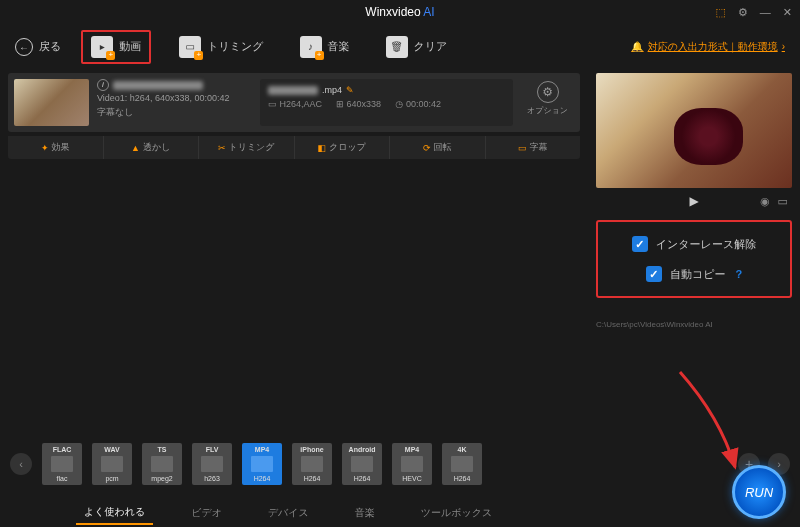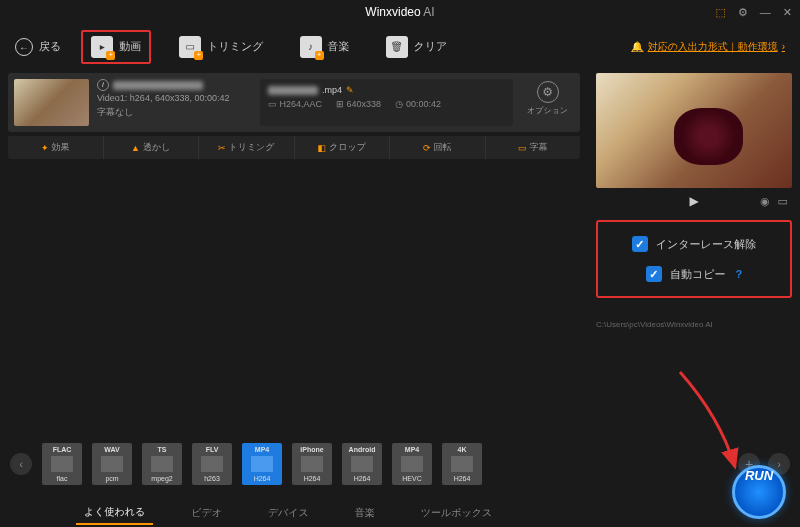--- a/index.html
+++ b/index.html
@@ -1,19 +1,19 @@
 <!DOCTYPE html>
 <html><head>
 <meta charset="utf-8">
 <style>
 *{margin:0;padding:0;box-sizing:border-box;font-family:"Hiragino Sans","Meiryo",sans-serif}
 body{background:#1a1a1a;width:800px;height:527px;overflow:hidden;color:#aaa;font-size:11px;position:relative}
 .titlebar{height:24px;background:#1a1a1a;display:flex;align-items:center;justify-content:center;position:relative}
 .title{color:#fff;font-size:12px}
-.title .ai{color:#a3a3a3}
+.title .ai{color:#3b82f6}
 .win-controls{position:absolute;right:8px;display:flex;gap:12px;align-items:center}
 .win-controls span{color:#999;cursor:pointer}
 .toolbar{height:45px;display:flex;align-items:center;padding:0 15px;gap:20px;position:relative}
 .back{display:flex;align-items:center;gap:6px;color:#ccc}
 .back-icon{width:18px;height:18px;border:1.5px solid #ccc;border-radius:50%;display:flex;align-items:center;justify-content:center;font-size:10px}
 .tb-item{display:flex;align-items:center;gap:6px;color:#ccc;padding:4px 8px}
 .tb-item.active{border:2px solid #e03030;border-radius:2px}
 .tb-icon{width:22px;height:22px;background:#ddd;border-radius:3px;display:flex;align-items:center;justify-content:center;color:#333;font-size:10px;position:relative}
 .tb-icon .plus{position:absolute;bottom:-2px;right:-2px;width:9px;height:9px;background:#ff9500;border-radius:2px;font-size:8px;color:#fff;display:flex;align-items:center;justify-content:center;line-height:1}
 .io-link{position:absolute;right:15px;color:#ff9500;display:flex;align-items:center;gap:4px;font-size:10px;text-decoration:underline}
@@ -56,21 +56,21 @@
 .arrow{width:22px;height:22px;background:#333;border-radius:50%;display:flex;align-items:center;justify-content:center;color:#888;font-size:11px}
 .formats{display:flex;gap:6px;flex:1}
 .fmt{width:44px;display:flex;flex-direction:column;align-items:center}
 .fmt-card{width:40px;height:42px;background:#4a4a4a;border-radius:2px;display:flex;flex-direction:column;align-items:center;justify-content:space-between;padding:3px 0;font-size:7px;color:#ddd;position:relative}
 .fmt-card.active{background:#1e7ce0}
 .fmt-top{font-size:7px;font-weight:bold}
 .fmt-mid{width:22px;height:16px;background:#666;border-radius:1px}
 .fmt-card.active .fmt-mid{background:#4a9aef}
 .fmt-bot{font-size:7px}
 .add{width:22px;height:22px;background:#333;border-radius:50%;display:flex;align-items:center;justify-content:center;color:#888;font-size:14px}
-.run{position:absolute;right:14px;bottom:8px;width:54px;height:54px;background:radial-gradient(circle,#2090ff 0%,#0050c0 80%);border:3px solid #5ab0ff;border-radius:50%;display:flex;align-items:flex-start;justify-content:center;color:#fff;font-weight:bold;font-size:13px;font-style:italic;box-shadow:0 0 8px rgba(30,124,224,.6)}
+.run{position:absolute;right:14px;bottom:8px;width:54px;height:54px;background:radial-gradient(circle,#2090ff 0%,#0050c0 80%);border:3px solid #5ab0ff;border-radius:50%;display:flex;align-items:center;justify-content:center;color:#fff;font-weight:normal;font-size:13px;font-style:italic;box-shadow:0 0 8px rgba(30,124,224,.6)}
 .bottom-tabs{position:absolute;bottom:0;left:0;right:0;height:28px;display:flex;align-items:center;padding-left:76px;gap:30px;font-size:10px;color:#888}
 .bottom-tabs .bt{padding:4px 8px}
 .bottom-tabs .bt.active{color:#eee;border-bottom:2px solid #ff9500}
 .red-arrow{position:absolute;pointer-events:none}
 svg{display:block}
 .blur{filter:blur(2px);background:#888;height:9px;border-radius:2px}
 </style>
 </head>
 <body>
 

